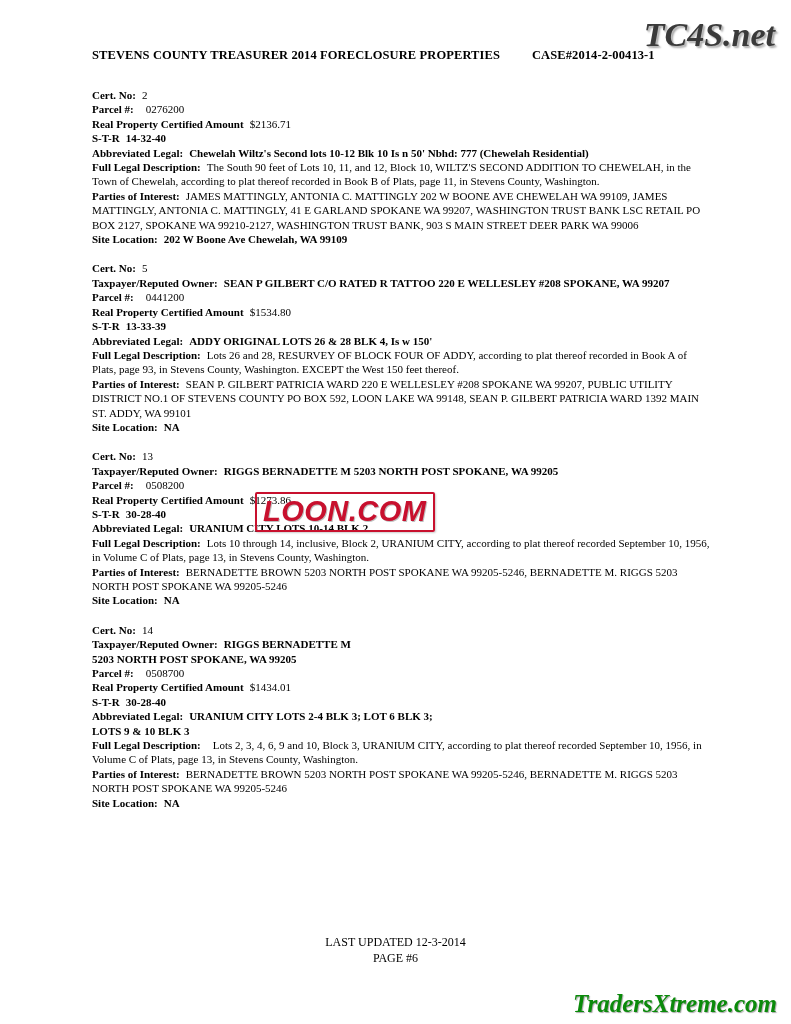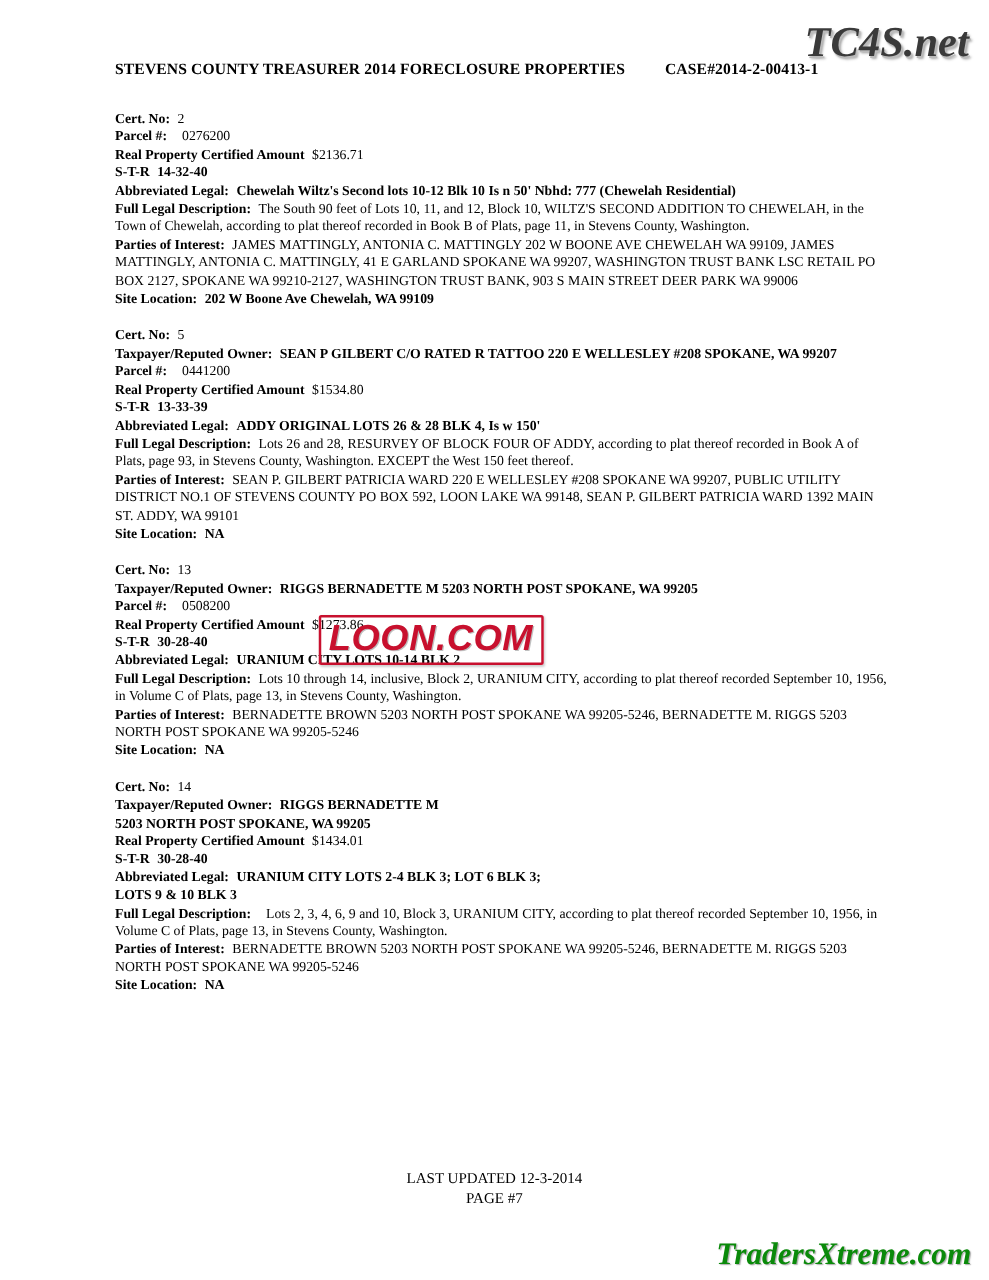--- a/index.html
+++ b/index.html
@@ -163,33 +163,34 @@
       <div class="line"><span class="lbl">Abbreviated Legal:</span><span class="sp"></span><span class="val-bold">URANIUM CITY LOTS 10-14 BLK 2</span></div>
       <div class="line"><span class="lbl">Full Legal Description:</span><span class="sp"></span><span class="val">Lots 10 through 14, inclusive, Block 2, URANIUM CITY, according to plat thereof recorded September 10, 1956, in Volume C of Plats, page 13, in Stevens County, Washington.</span></div>
       <div class="line"><span class="lbl">Parties of Interest:</span><span class="sp"></span><span class="val">BERNADETTE BROWN 5203 NORTH POST SPOKANE WA  99205-5246, BERNADETTE M. RIGGS 5203 NORTH POST SPOKANE WA  99205-5246</span></div>
       <div class="line"><span class="lbl">Site Location:</span><span class="sp"></span><span class="val-bold">NA</span></div>
     </div>
 
     <div class="record">
       <div class="line"><span class="lbl">Cert. No:</span><span class="sp"></span><span class="val">14</span></div>
       <div class="line"><span class="lbl">Taxpayer/Reputed Owner:</span><span class="sp"></span><span class="val-bold" style="white-space: pre-line;">RIGGS BERNADETTE M
 5203 NORTH POST SPOKANE, WA 99205</span></div>
+      <div class="line"><span class="lbl">Parcel #:</span><span class="sp2"></span><span class="val">0508700</span></div>
       <div class="line"><span class="lbl">Real Property Certified Amount</span><span class="sp"></span><span class="val">$1434.01</span></div>
       <div class="line"><span class="lbl">S-T-R</span><span class="sp"></span><span class="val-bold">30-28-40</span></div>
       <div class="line"><span class="lbl">Abbreviated Legal:</span><span class="sp"></span><span class="val-bold" style="white-space: pre-line;">URANIUM CITY LOTS 2-4 BLK 3; LOT 6 BLK 3;
 LOTS 9 &amp; 10 BLK 3</span></div>
       <div class="line"><span class="lbl">Full Legal Description:</span><span class="sp2"></span><span class="val">Lots 2, 3, 4, 6, 9 and 10, Block 3, URANIUM CITY, according to plat thereof recorded September 10, 1956, in Volume C of Plats, page 13, in Stevens County, Washington.</span></div>
       <div class="line"><span class="lbl">Parties of Interest:</span><span class="sp"></span><span class="val">BERNADETTE BROWN 5203 NORTH POST SPOKANE WA  99205-5246, BERNADETTE M. RIGGS 5203 NORTH POST SPOKANE WA  99205-5246</span></div>
       <div class="line"><span class="lbl">Site Location:</span><span class="sp"></span><span class="val-bold">NA</span></div>
     </div>
 
   </div>
 
   <div class="wm-dlsub">LOON.COM</div>
 
   <div class="footer">
     <div>LAST UPDATED 12-3-2014</div>
-    <div>PAGE #7</div>
+    <div>PAGE #6</div>
   </div>
 
   <div class="wm-traders">TradersXtreme.com</div>
 
 </div>
 
 </body></html>

